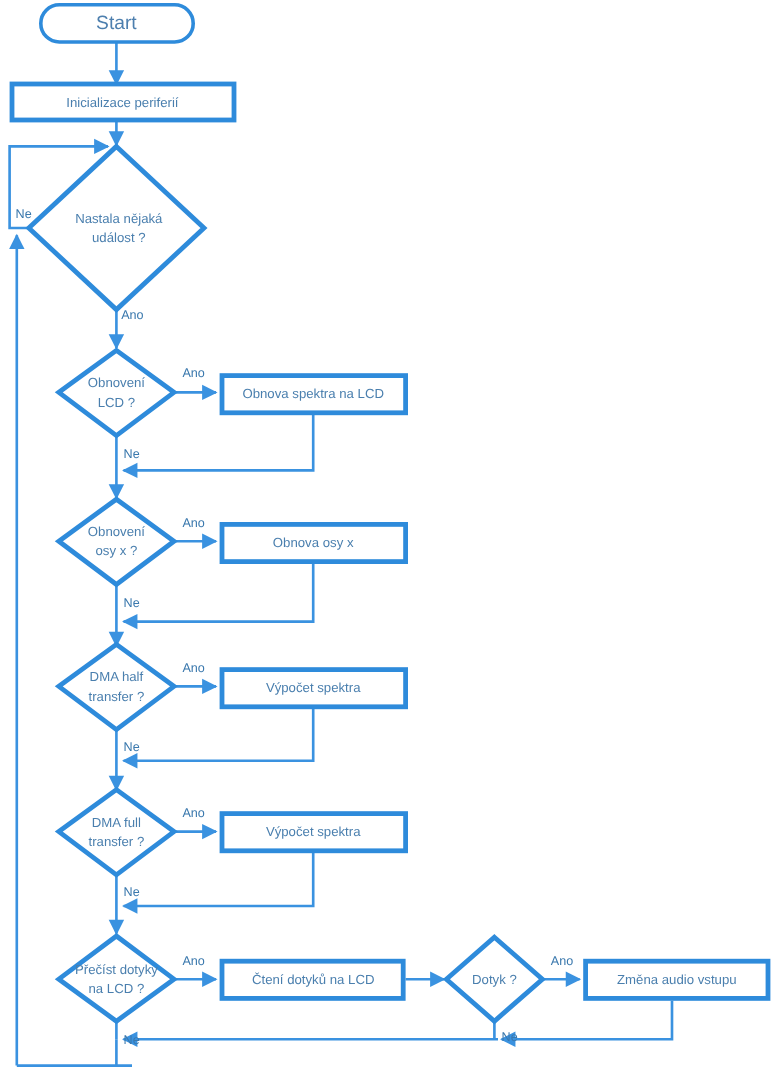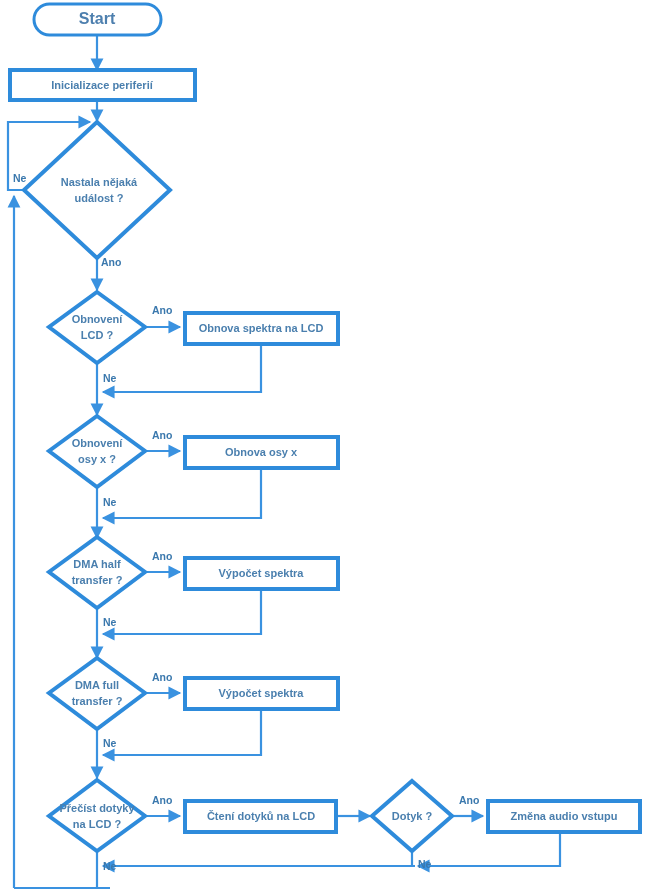--- a/index.html
+++ b/index.html
@@ -10,21 +10,20 @@
   body {
     width: 646px;
     height: 896px;
     overflow: hidden;
     font-family: "Liberation Sans", sans-serif;
   }
   #flow-root {
     position: relative;
     width: 646px;
     height: 896px;
-    font-weight: bold;
   }
   svg#flowchart {
     display: block;
     width: 646px;
     height: 896px;
   }
   .shape-stroke {
     fill: #ffffff;
     stroke: #2e8bdb;
     stroke-width: 4;

